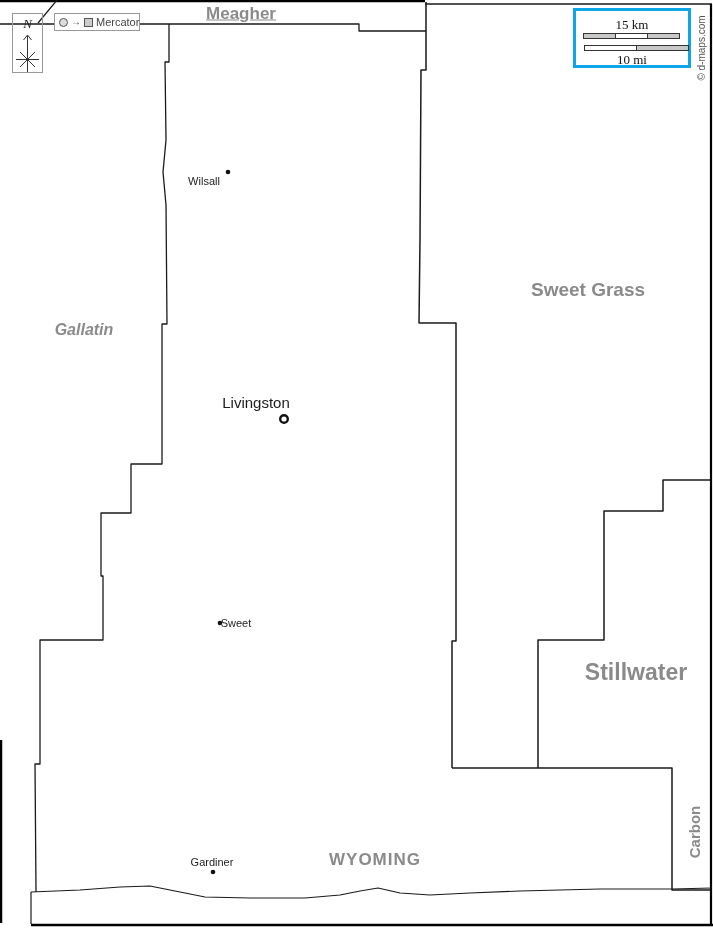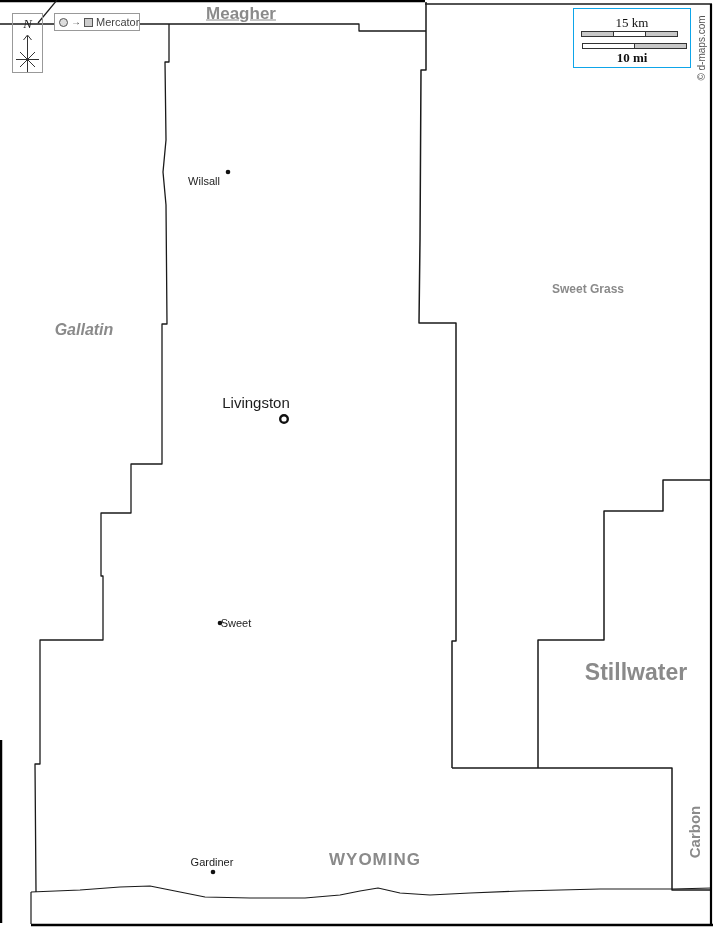--- a/index.html
+++ b/index.html
@@ -8,21 +8,21 @@
     font-family:"Liberation Sans", sans-serif;
   }
   #map-lines{position:absolute;left:0;top:0;}
   .lbl{position:absolute;transform:translate(-50%,-50%);white-space:nowrap;line-height:1;}
   .county{color:#8a8a8a;font-weight:bold;}
   .city{color:#1c1c1c;}
   .rot{transform:translate(-50%,-50%) rotate(-90deg);}
   
   .scalebox{
     position:absolute;left:573px;top:8px;width:118px;height:60px;
-    background:#ffffff;border:1px solid #0ea5e9;box-sizing:border-box;
+    background:#ffffff;border:3px solid #0ea5e9;box-sizing:border-box;
   }
   .scale-text{position:absolute;left:50%;transform:translateX(-50%);
     font-family:"Liberation Serif", serif;font-size:13px;color:#111;line-height:1;}
   .bar{position:absolute;display:flex;height:4px;}
   .bar span{display:block;height:4px;border:1px solid #333;box-sizing:content-box;}
   .bar span + span{border-left:none;}
   .seg-g{background:#c8c8c8;} .seg-w{background:#ffffff;}
   
   .compassbox{
     position:absolute;left:12px;top:13px;width:31px;height:60px;
@@ -65,21 +65,21 @@
     </g>
 
     <circle cx="228" cy="172" r="2.3" fill="#111"></circle>
     <circle cx="284" cy="419" r="3.8" fill="#fff" stroke="#111" stroke-width="2.4"></circle>
     <circle cx="220" cy="623" r="2.3" fill="#111"></circle>
     <circle cx="213" cy="872" r="2.3" fill="#111"></circle>
   </svg>
 
   <div class="lbl county" style="left:241px;top:13px;font-size:17px;text-decoration:underline;">Meagher</div>
   <div class="lbl county" style="left:84px;top:330px;font-size:16px;font-style:italic;">Gallatin</div>
-  <div class="lbl county" style="left:588px;top:289px;font-size:12px;">Sweet Grass</div>
+  <div class="lbl county" style="left:588px;top:289px;font-size:19px;">Sweet Grass</div>
   <div class="lbl county" style="left:636px;top:672px;font-size:23px;">Stillwater</div>
   <div class="lbl county rot" style="left:694px;top:832px;font-size:15px;">Carbon</div>
   <div class="lbl county" style="left:375px;top:859px;font-size:17px;letter-spacing:1px;">WYOMING</div>
 
   <div class="lbl city" style="left:204px;top:181px;font-size:11px;">Wilsall</div>
   <div class="lbl city" style="left:256px;top:402px;font-size:15px;">Livingston</div>
   <div class="lbl city" style="left:236px;top:623px;font-size:11px;">Sweet</div>
   <div class="lbl city" style="left:212px;top:862px;font-size:11px;">Gardiner</div>
 
   <div class="lbl rot credit" style="left:702px;top:48px;">© d-maps.com</div>
@@ -88,21 +88,21 @@
     <div class="scale-text" style="top:7px;">15 km</div>
     <div class="bar" style="left:7px;top:22px;">
       <span class="seg-g" style="width:31px;"></span>
       <span class="seg-w" style="width:31px;"></span>
       <span class="seg-g" style="width:31px;"></span>
     </div>
     <div class="bar" style="left:8px;top:34px;">
       <span class="seg-w" style="width:51px;"></span>
       <span class="seg-g" style="width:51px;"></span>
     </div>
-    <div class="scale-text" style="top:42px;font-weight:bold;">10 mi</div>
+    <div class="scale-text" style="top:42px;">10 mi</div>
   </div>
 
   <div class="compassbox">
     <div class="north-n">N</div>
     <svg width="29" height="45" viewBox="0 0 29 45" style="position:absolute;left:0;top:14px;">
       <g stroke="#333" stroke-width="1" fill="none">
         <line x1="14.5" y1="8" x2="14.5" y2="20"></line>
         <polyline points="10.5,12 14.5,7 18.5,12"></polyline>
         <line x1="14.5" y1="19" x2="14.5" y2="44"></line>
         <line x1="3" y1="31.5" x2="26" y2="31.5"></line>

